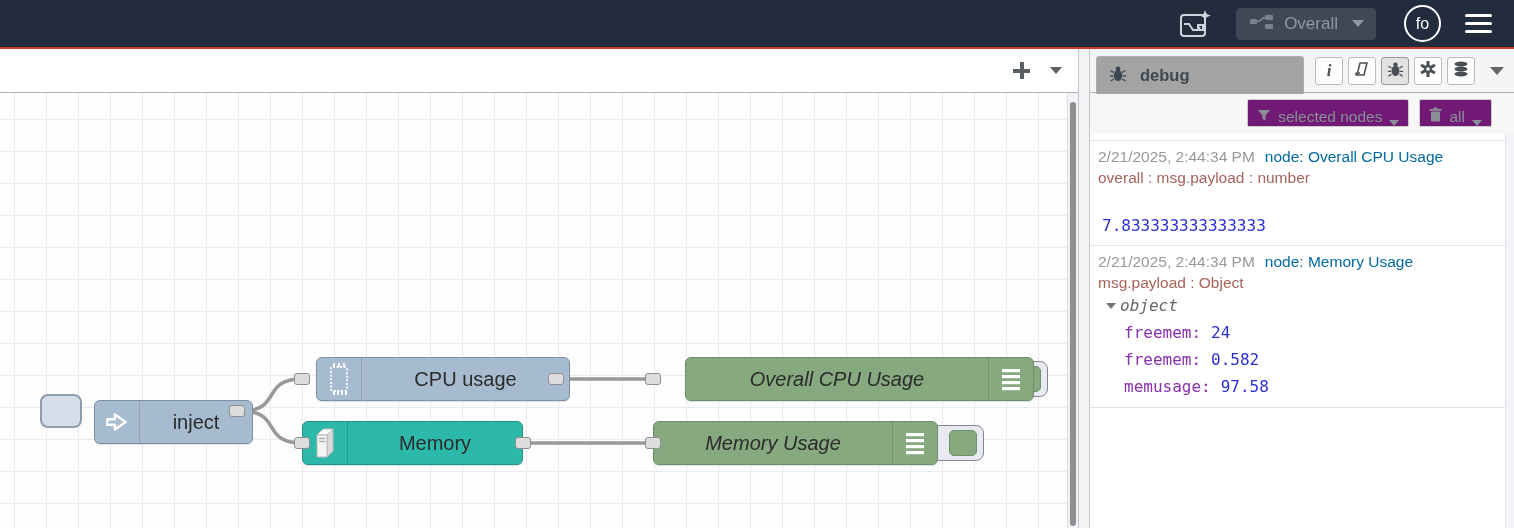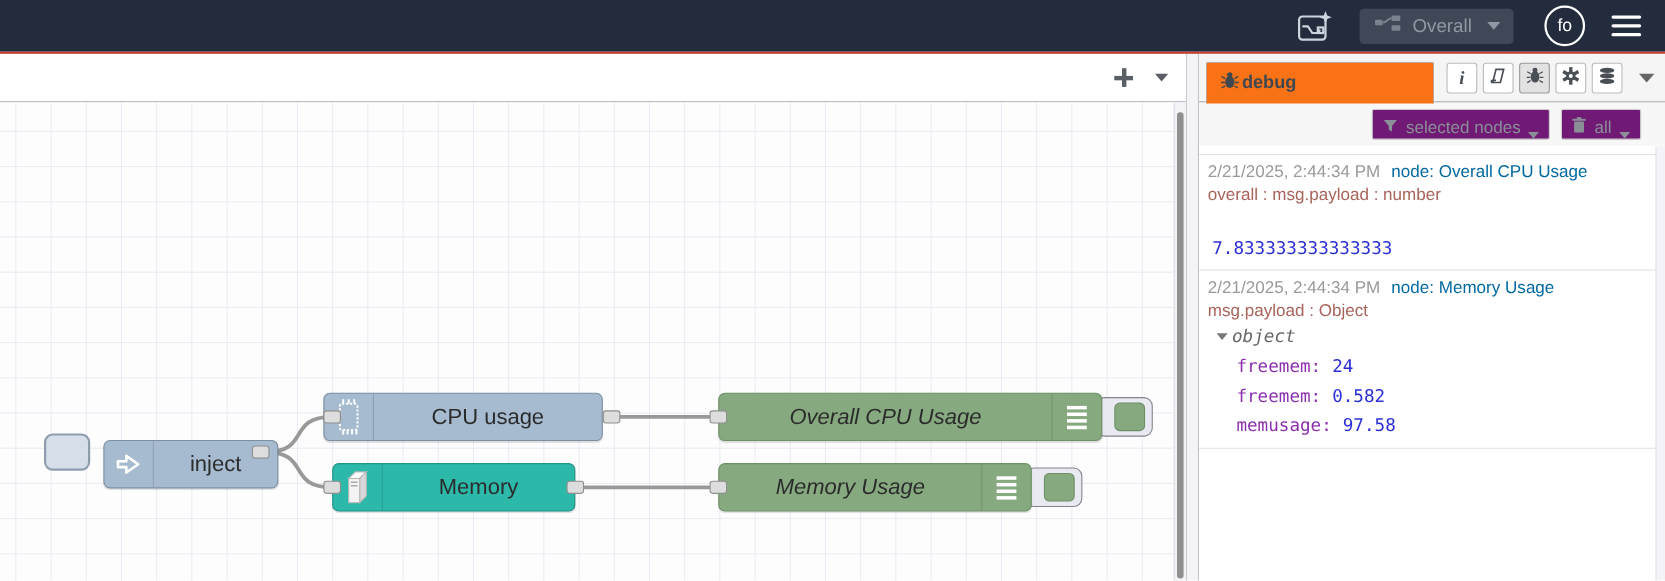--- a/index.html
+++ b/index.html
@@ -70,23 +70,23 @@
   .v-scroll { position:absolute; right:0; top:0; bottom:0; width:11px; background:#f2f2f7;
     border-left:1px solid #dcdce4; z-index:10; }
   .v-thumb { position:absolute; right:2px; top:9px; bottom:2px; width:6px;
     background:#8f8f8f; border-radius:3px; }
 
   
   .side-tabbar { height:44px; background:#f5f5f5; display:flex; align-items:flex-end;
     padding:0 10px 0 6px; position:relative; }
   .side-tabbar::after { content:''; position:absolute; left:0; right:0; bottom:0;
     height:1px; background:#aeaeb5; }
-  .debug-tab { height:38px; width:208px; background:#f97316; border:1px solid #aeaeb5;
+  .debug-tab { height:38px; width:208px; background:#a3a3a3; border:1px solid #aeaeb5;
     border-bottom:none; border-radius:3px 3px 0 0; display:flex; align-items:center;
-    gap:2px; padding-left:12px; position:relative; z-index:2; margin-bottom:-1px; }
+    gap:13px; padding-left:12px; position:relative; z-index:2; margin-bottom:-1px; }
   .debug-tab .tlabel { font-size:16.5px; font-weight:700; color:#3f4850; }
   .side-buttons { margin-left:auto; align-self:center; display:flex; align-items:center; gap:5px; }
   .sq-btn { width:28px; height:28px; border:1px solid #bbb; border-radius:3px;
     background:#fff; display:flex; align-items:center; justify-content:center; }
   .sq-btn.active { background:#e2e2e2; border-color:#999; }
   .panel-caret { margin-left:10px; width:0; height:0; border-left:7px solid transparent;
     border-right:7px solid transparent; border-top:8px solid #666; }
 
   .side-toolbar { height:40px; background:#f7f7f7; display:flex; align-items:center;
     justify-content:flex-end; gap:10px; padding-right:22px; }
@@ -170,21 +170,21 @@
       <div class="node blue" style="left:94px; top:296px; width:159px;margin-top:11px;">
         <div class="icon-region left">
           <svg width="26" height="26" viewBox="0 0 24 24">
             <path d="M3 9.5 h7 v-4.5 l10 7 l-10 7 v-4.5 h-7 z" fill="none" stroke="#fff" stroke-width="2.2" stroke-linejoin="round"></path>
           </svg>
         </div>
         <div class="label">inject</div>
       </div>
       <div class="port" style="left:229px; top:312px;"></div>
 
-      <div class="node blue" style="left:294px; top:264px; width:254px;">
+      <div class="node blue" style="left:316px; top:264px; width:254px;">
         <div class="icon-region left">
           <svg width="30" height="34" viewBox="0 0 30 34">
             <rect x="7" y="5" width="16" height="24" rx="2" fill="none" stroke="#fff" stroke-width="1.8" stroke-dasharray="2 1.6"></rect>
             <g stroke="#fff" stroke-width="1.8">
               <line x1="10" y1="29" x2="10" y2="33"></line>
                 <line x1="14" y1="29" x2="14" y2="33"></line>
               <line x1="18" y1="29" x2="18" y2="33"></line>
                 <line x1="22" y1="29" x2="22" y2="33"></line>
               <line x1="10" y1="1" x2="10" y2="5"></line>
                 <line x1="15" y1="1" x2="15" y2="5"></line>
@@ -208,21 +208,21 @@
           </svg>
         </div>
         <div class="label">Memory</div>
       </div>
       <div class="port" style="left:294px; top:344px;"></div>
       <div class="port" style="left:515px; top:344px;"></div>
 
       <div class="toggle-frame" style="left:996px; top:268px;">
         <div class="toggle-btn"></div>
       </div>
-      <div class="node green" style="left:653px; top:264px; width:349px;">
+      <div class="node green" style="left:685px; top:264px; width:349px;">
         <div class="label">Overall CPU Usage</div>
         <div class="icon-region right">
           <svg width="26" height="26" viewBox="0 0 26 26">
             <g fill="#fff">
               <rect x="4" y="3" width="18" height="3.2"></rect>
                 <rect x="4" y="9" width="18" height="3.2"></rect>
               <rect x="4" y="15" width="18" height="3.2"></rect>
                 <rect x="4" y="21" width="18" height="3.2"></rect>
             </g>
           </svg>

